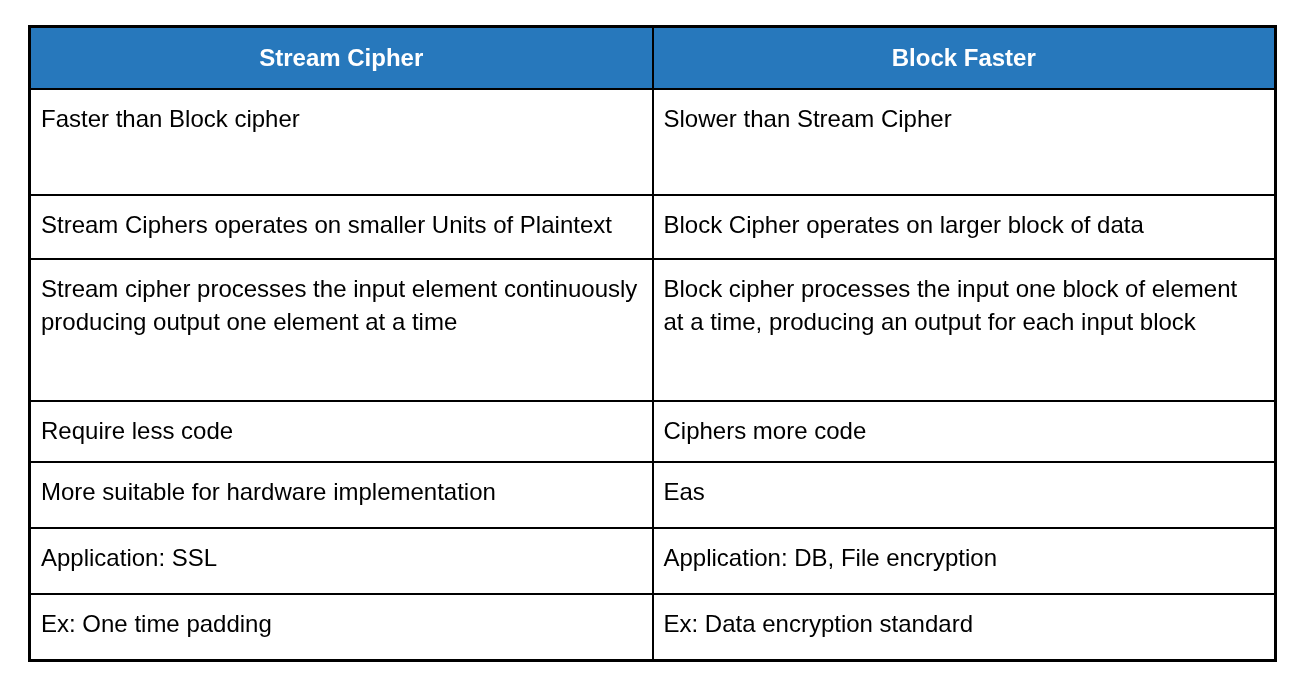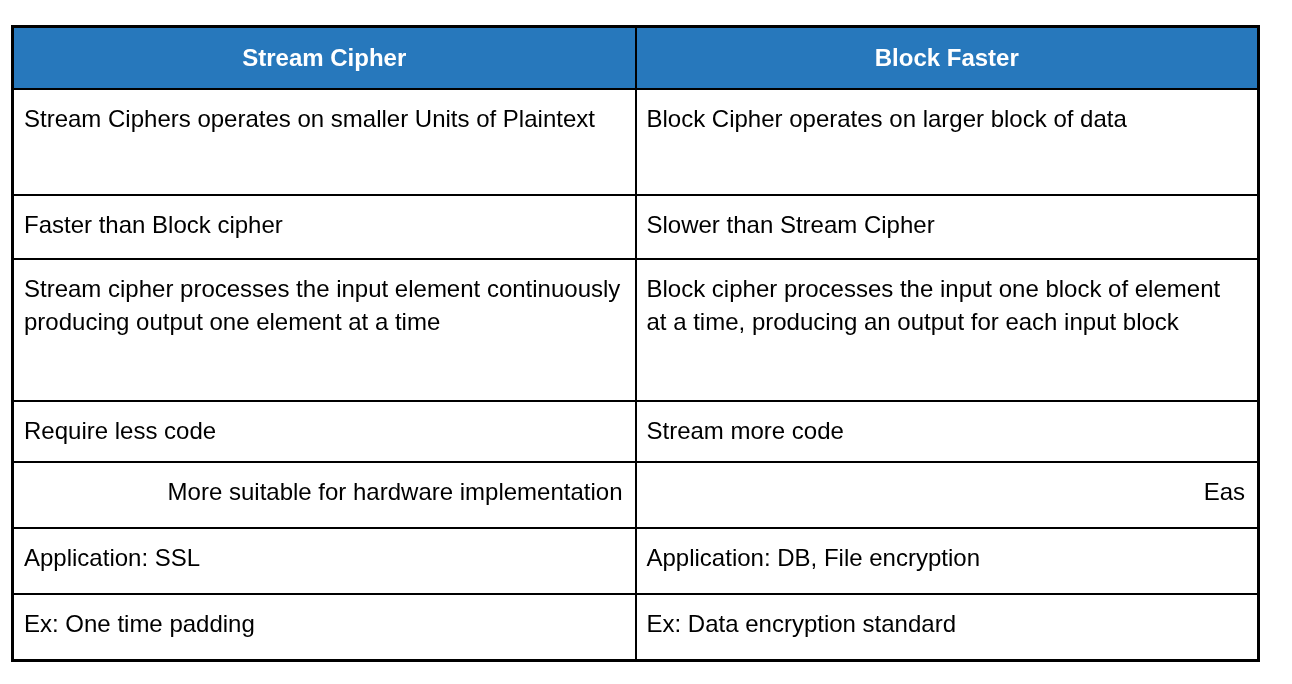--- a/index.html
+++ b/index.html
@@ -9,21 +9,21 @@
     font-family: "Liberation Sans", sans-serif;
   }
   body {
     width: 1292px;
     height: 684px;
     position: relative;
     overflow: hidden;
   }
   .table-wrap {
     position: absolute;
-    left: 11px;
+    left: 28px;
     top: 25px;
   }
   table.cipher-table {
     border-collapse: collapse;
     width: 1249px;
     table-layout: fixed;
     border: 3px solid var(--border, #000);
     background: var(--cell-bg, #fff);
   }
   table.cipher-table col { width: 50%; }
@@ -45,55 +45,55 @@
     text-align: left;
     vertical-align: top;
     padding: 12px 12px 12px 10px;
     border: 2px solid var(--border, #000);
     overflow: hidden;
   }
   tbody tr:nth-child(1) td { height: 80px; }
   tbody tr:nth-child(2) td { height: 38px; }
   tbody tr:nth-child(3) td { height: 116px; }
   tbody tr:nth-child(4) td { height: 35px; }
-  tbody tr:nth-child(5) td { height: 40px; text-align: right; }
+  tbody tr:nth-child(5) td { height: 40px; }
   tbody tr:nth-child(6) td { height: 40px; }
   tbody tr:nth-child(7) td { height: 40px; }
 </style>
 </head>
 <body>
 
 <div class="table-wrap">
   <table class="cipher-table">
     <colgroup>
       <col>
       <col>
     </colgroup>
     <thead>
       <tr>
         <th>Stream Cipher</th>
         <th>Block Faster</th>
       </tr>
     </thead>
     <tbody>
       <tr>
+        <td>Faster than Block cipher</td>
+        <td>Slower than Stream Cipher</td>
+      </tr>
+      <tr>
         <td>Stream Ciphers operates on smaller Units of Plaintext</td>
         <td>Block Cipher operates on larger block of data</td>
-      </tr>
-      <tr>
-        <td>Faster than Block cipher</td>
-        <td>Slower than Stream Cipher</td>
       </tr>
       <tr>
         <td>Stream cipher processes the input element continuously producing output one element at a time</td>
         <td>Block cipher processes the input one block of element at a time, producing an output for each input block</td>
       </tr>
       <tr>
         <td>Require less code</td>
-        <td>Stream more code</td>
+        <td>Ciphers more code</td>
       </tr>
       <tr>
         <td>More suitable for hardware implementation</td>
         <td>Eas</td>
       </tr>
       <tr>
         <td>Application: SSL</td>
         <td>Application: DB, File encryption</td>
       </tr>
       <tr>

